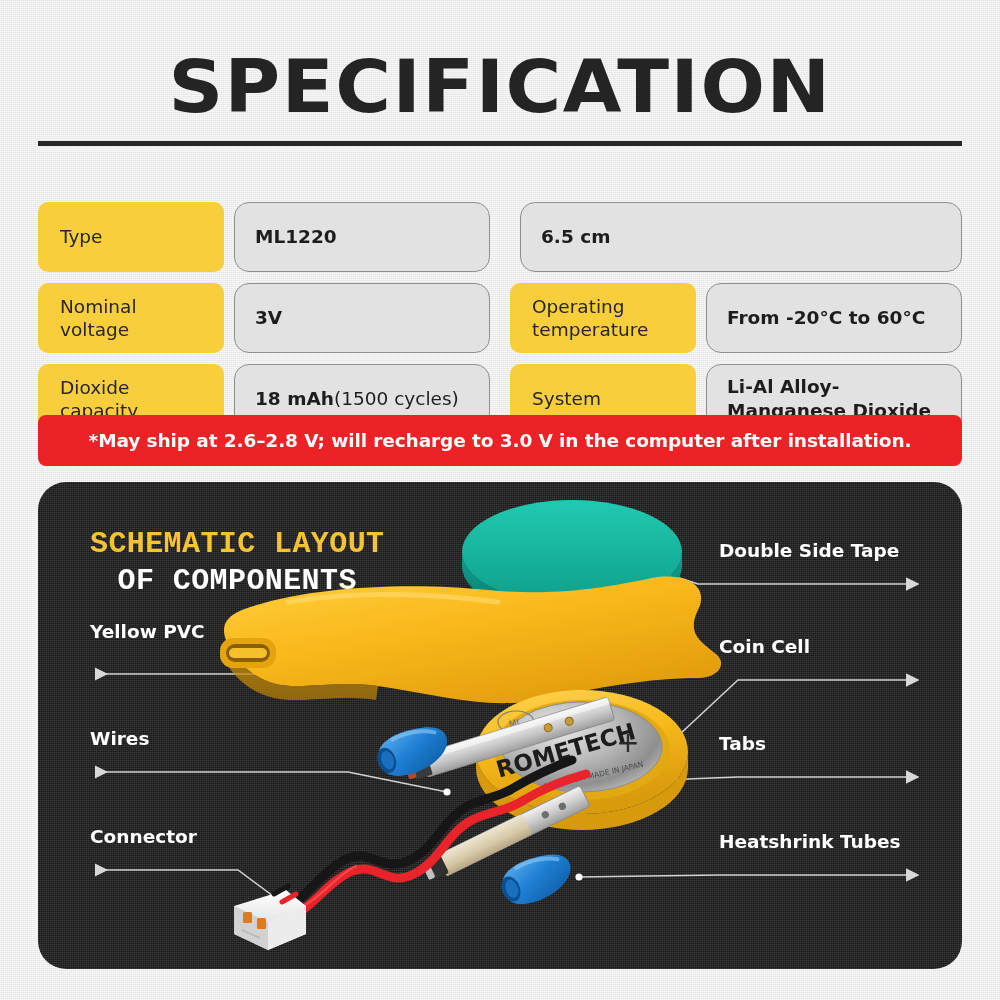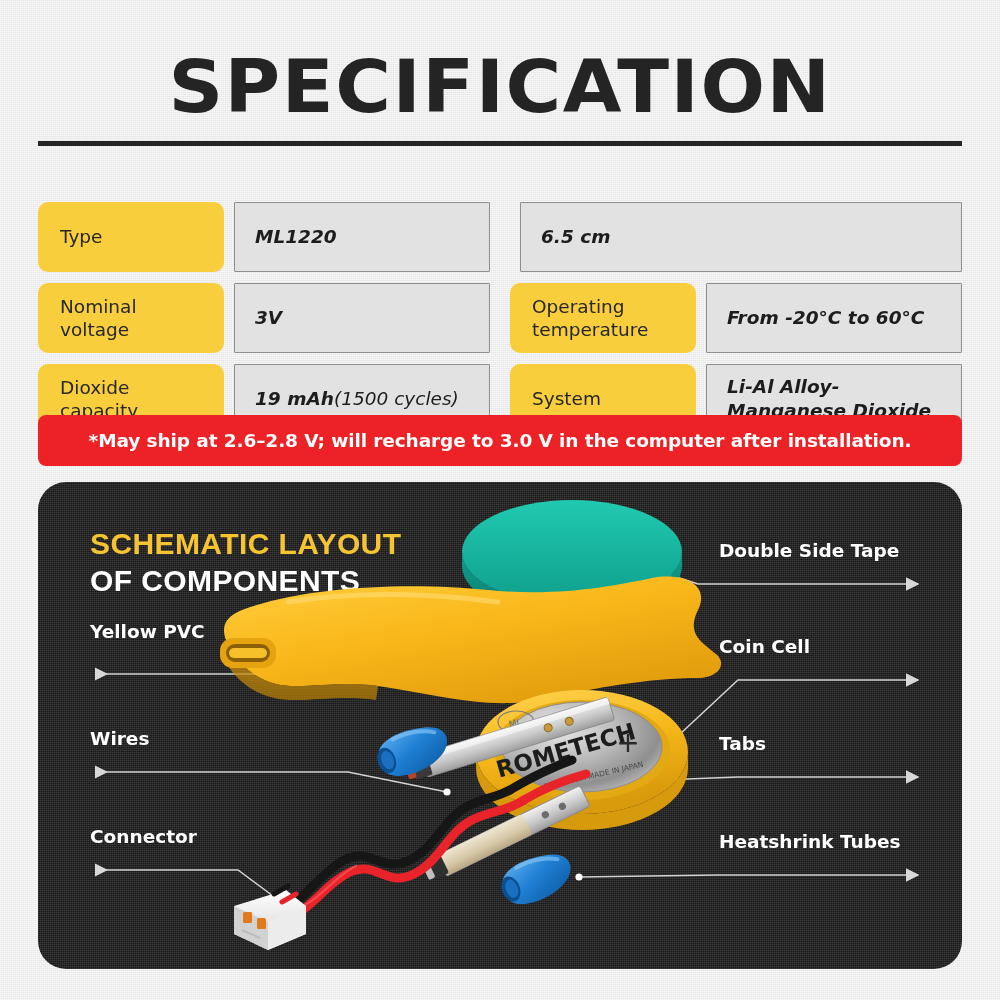--- a/index.html
+++ b/index.html
@@ -63,29 +63,28 @@
     font-size:18.5px;
     color:#272727;
     line-height:1.25;
     font-family:"DejaVu Sans", sans-serif;
   }
   .cell-value{
     flex:1;
     margin-left:10px;
     background:#e2e2e2;
     border:1.3px solid #8e8e8e;
-    border-radius:1px;
+    border-radius:15px;
     display:flex; align-items:center;
     padding:8px 20px;
     font-size:18.5px;
     font-weight:bold;
     color:#1d1d1d;
     line-height:1.3;
     font-family:"DejaVu Sans", sans-serif;
-    font-style:italic;
   }
   .cell-value .sub{
     font-weight:normal;
     display:block;
   }
 
   
   #notice{
     position:absolute; left:38px; top:415px;
     width:924px; height:51px;
@@ -112,21 +111,22 @@
       repeating-linear-gradient(90deg, rgba(255,255,255,.03) 0 1px, rgba(0,0,0,.22) 1px 2px),
       #2c2c2c;
   }
 
   #sch-head{
     position:absolute; left:52px; top:44px;
     font-size:30px;
     font-weight:bold;
     line-height:1.22;
     letter-spacing:.4px;
-    font-family:Liberation Sans, sans-serif;
+    font-family:Liberation Mono, monospace;
+    text-align:center;
   }
   #sch-head .l1{ color:#F6C431; display:block; }
   #sch-head .l2{ color:#ffffff; display:block; }
 
   
   .callout{
     position:absolute;
     color:#ffffff;
     font-size:18.5px;
     font-weight:bold;
@@ -172,21 +172,21 @@
         <div class="cell-value">
           <span>From -20°C to 60°C</span>
         </div>
       </div>
     </div>
 
     <div class="spec-row r2">
       <div class="col left">
         <div class="cell-label">Dioxide capacity</div>
         <div class="cell-value">
-          <span>19 mAh</span>
+          <span>18 mAh</span>
           <span class="sub">(1500 cycles)</span>
         </div>
       </div>
       <div class="col right">
         <div class="cell-label">System</div>
         <div class="cell-value">
           <span>Li-Al Alloy-Manganese Dioxide</span>
         </div>
       </div>
     </div>

